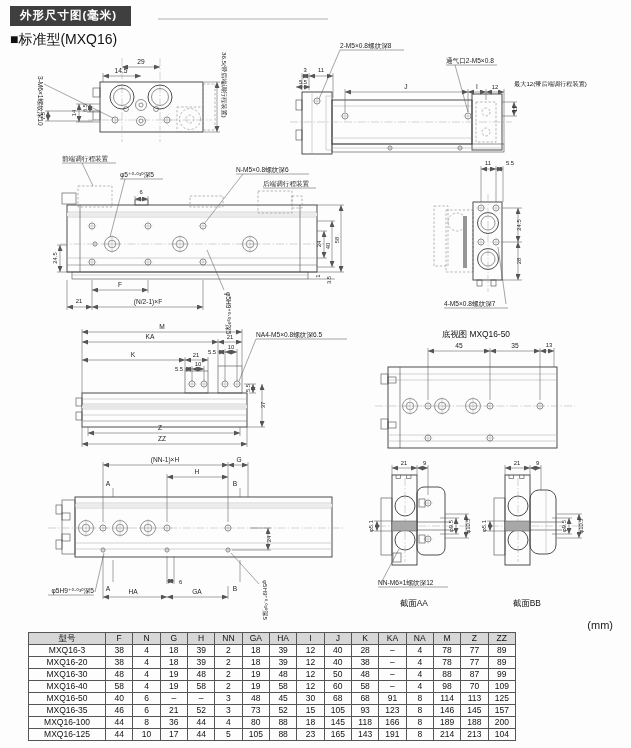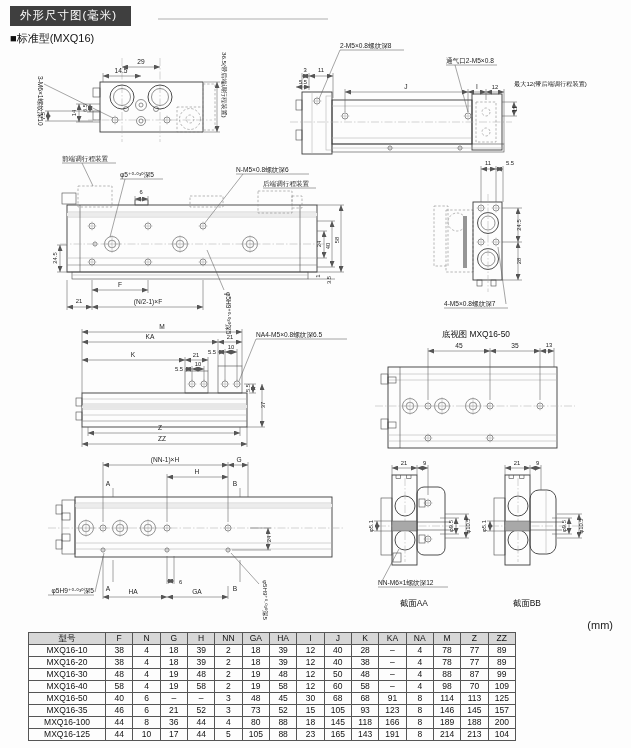--- a/index.html
+++ b/index.html
@@ -1,21 +1,21 @@
 <!DOCTYPE html>
 <html><head>
 <meta charset="utf-8">
 <style>
   html,body{margin:0;padding:0}
   body{width:631px;height:748px;background:#fdfdfd;position:relative;overflow:hidden;
        font-family:"Liberation Sans","DejaVu Sans",sans-serif;color:#151515}
-  .badge{position:absolute;left:10px;top:6px;background:#3f3f3f;color:#fff;font-weight:normal;
+  .badge{position:absolute;left:10px;top:6px;background:#3f3f3f;color:#fff;font-weight:bold;
          font-size:11.5px;padding:2px 14px 3px 10px;letter-spacing:1px}
   .badge-rule{position:absolute;left:158px;top:18px;width:170px;height:2px;background:#d6d6d6}
-  .subtitle{position:absolute;left:10px;top:31px;font-size:11px;color:#111}
+  .subtitle{position:absolute;left:10px;top:31px;font-size:14px;color:#111}
   .unit{position:absolute;right:18px;top:619px;font-size:11px;color:#222}
   svg.drawing{position:absolute;left:0;top:0}
   svg text{font-family:"Liberation Sans","DejaVu Sans",sans-serif}
   .ol{stroke:#3a3a3a;stroke-width:0.9;fill:none}
   .ol2{stroke:#4a4a4a;stroke-width:0.6;fill:none}
   .lt{stroke:#b0b0b0;stroke-width:0.55;fill:none}
   .md{stroke:#808080;stroke-width:0.6;fill:none}
   .dsh{stroke:#8a8a8a;stroke-width:0.6;fill:none;stroke-dasharray:2.4 1.8}
   .cl{stroke:#aaa;stroke-width:0.5;fill:none;stroke-dasharray:8 2 1.5 2}
   .dim{stroke:#5c5c5c;stroke-width:0.55;fill:none}
@@ -532,21 +532,21 @@
           <th>K</th>
           <th>KA</th>
           <th>NA</th>
           <th>M</th>
           <th>Z</th>
           <th>ZZ</th>
         </tr>
     </thead>
     <tbody>
         <tr>
-          <td>MXQ16-10</td>
+          <td>MXQ16-3</td>
           <td>38</td>
           <td>4</td>
           <td>18</td>
           <td>39</td>
           <td>2</td>
           <td>18</td>
           <td>39</td>
           <td>12</td>
           <td>40</td>
           <td>28</td>

